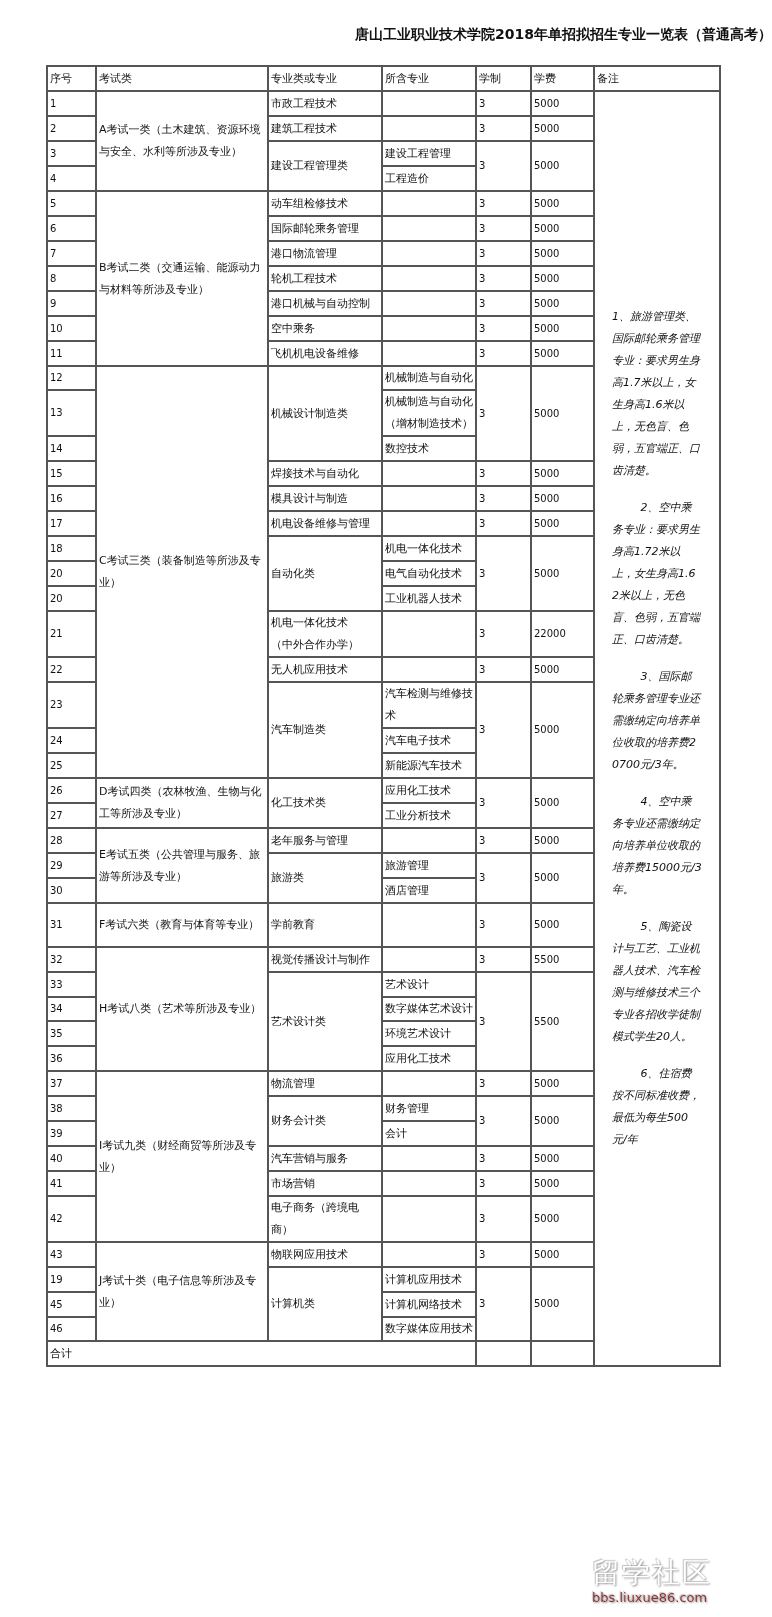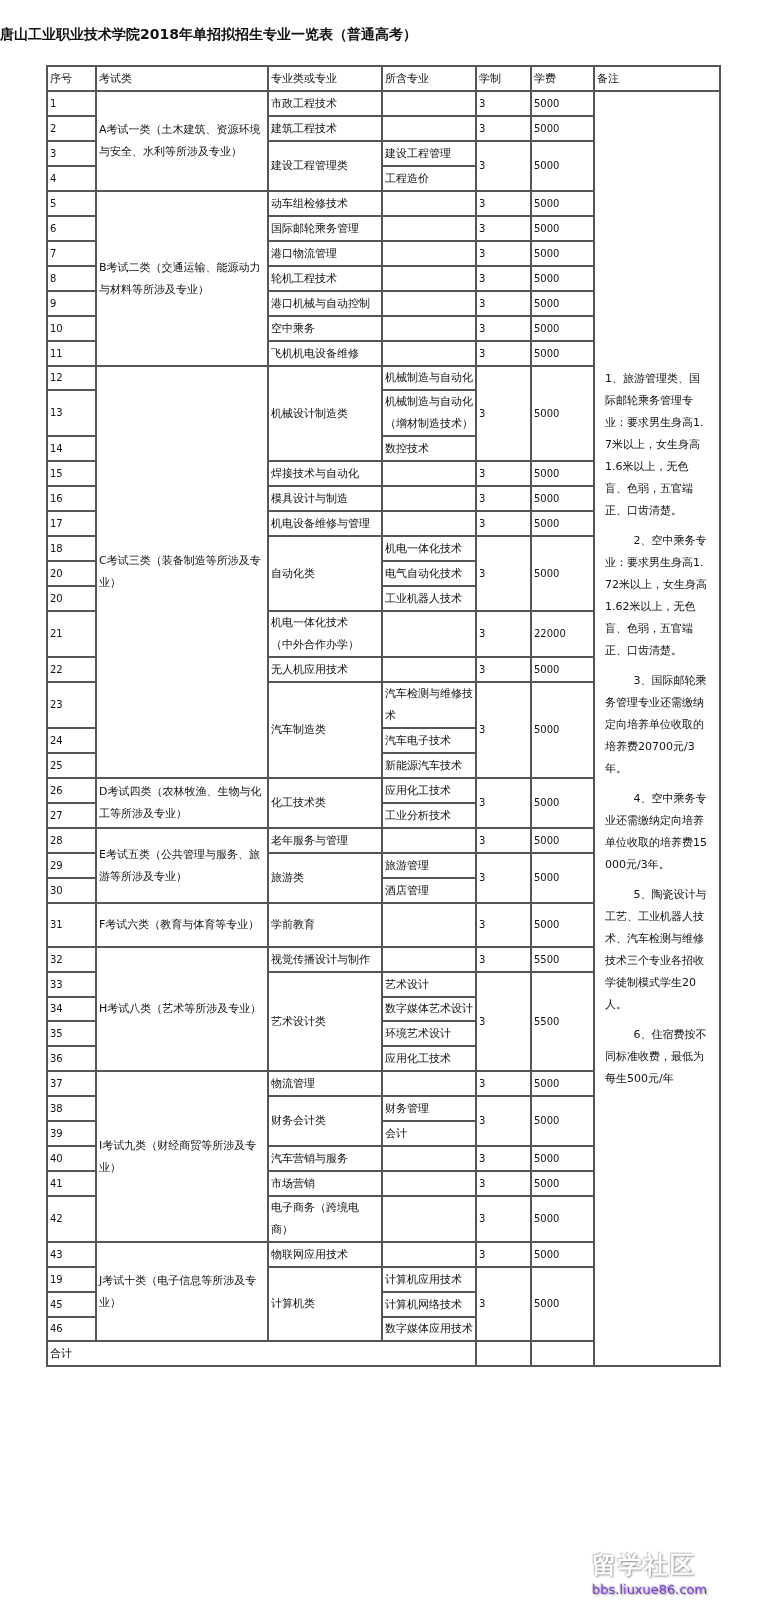--- a/index.html
+++ b/index.html
@@ -1,32 +1,32 @@
 <!DOCTYPE html>
 <html><head>
 <meta charset="utf-8">
 <style>
   html, body { margin: 0; padding: 0; background: #ffffff; }
   body { width: 772px; height: 1617px; position: relative; overflow: hidden;
          font-family: "DejaVu Sans", "Liberation Sans", sans-serif; color: #111; }
-  .title { position: absolute; top: 26px; left: 0; width: 772px; text-align: left;
+  .title { position: absolute; top: 26px; left: 0; width: 772px; text-align: right;
            font-size: 14px; font-weight: bold; letter-spacing: 0; }
   table.main { position: absolute; top: 65px; left: 46px; width: 673px;
                border-collapse: collapse; table-layout: fixed; font-size: 11px; }
   table.main td { border: 2px solid #555; padding: 0 2px; line-height: 22px;
                   vertical-align: middle; text-align: left; overflow: hidden; word-break: break-all; }
   table.main tr.h27 td { height: 23px; }
   .num { font-size: 10px; }
   .note { vertical-align: middle; font-size: 11px; line-height: 22px; padding: 0 2px; }
-  .note p { margin: 8px; }
+  .note p { margin: 15px; font-style: italic; }
   .note p.indent { text-indent: 2.6em; }
   .watermark { position: absolute; left: 592px; top: 1548px; width: 150px; height: 60px;
                color: #fff; opacity: 0.9; text-shadow: 1px 1px 2px #888, -1px -1px 1px #bbb; }
-  .watermark .big { font-size: 24px; font-weight: bold; letter-spacing: 2px; line-height: 34px; }
-  .watermark .small { font-size: 13px; line-height: 16px; color: #6d28d9; }
+  .watermark .big { font-size: 28px; font-weight: normal; letter-spacing: 2px; line-height: 34px; margin-top: 8px; }
+  .watermark .small { font-size: 13px; line-height: 16px; color: #7f1d1d; }
 </style>
 </head>
 <body>
 
 <div class="title">唐山工业职业技术学院2018年单招拟招生专业一览表（普通高考）</div>
 
 <table class="main">
   <colgroup>
     <col style="width:49px">
       <col style="width:172px">

